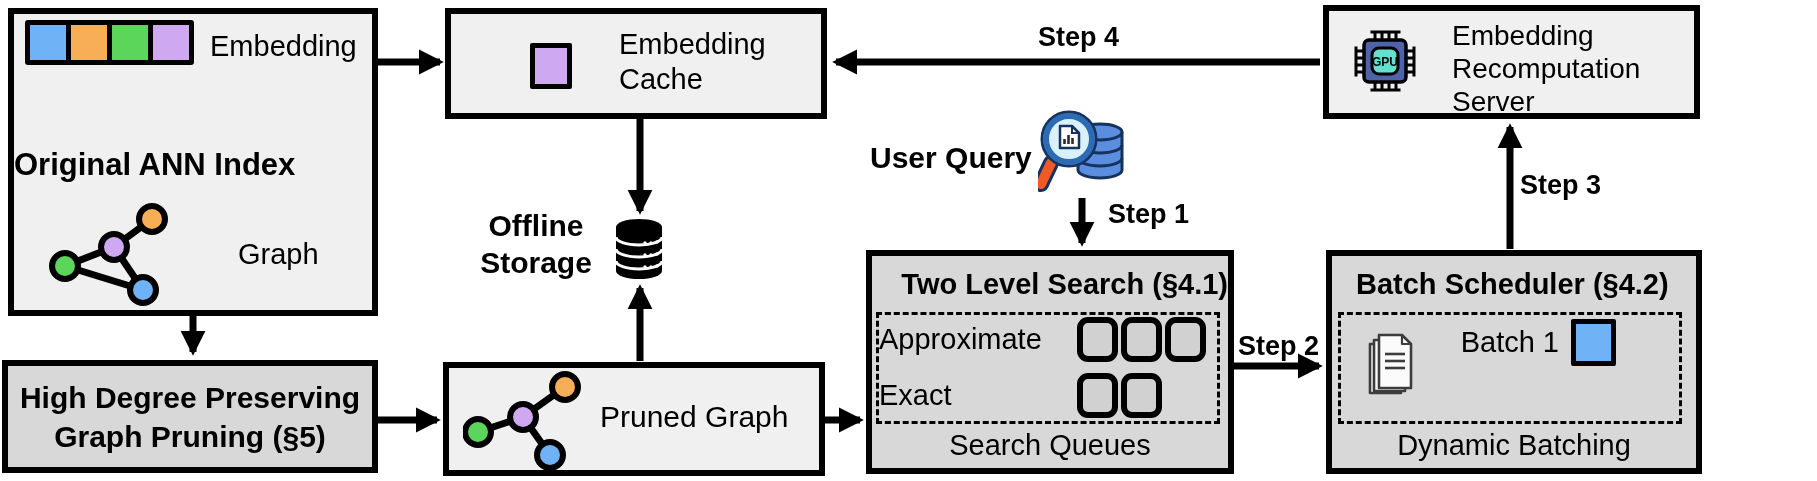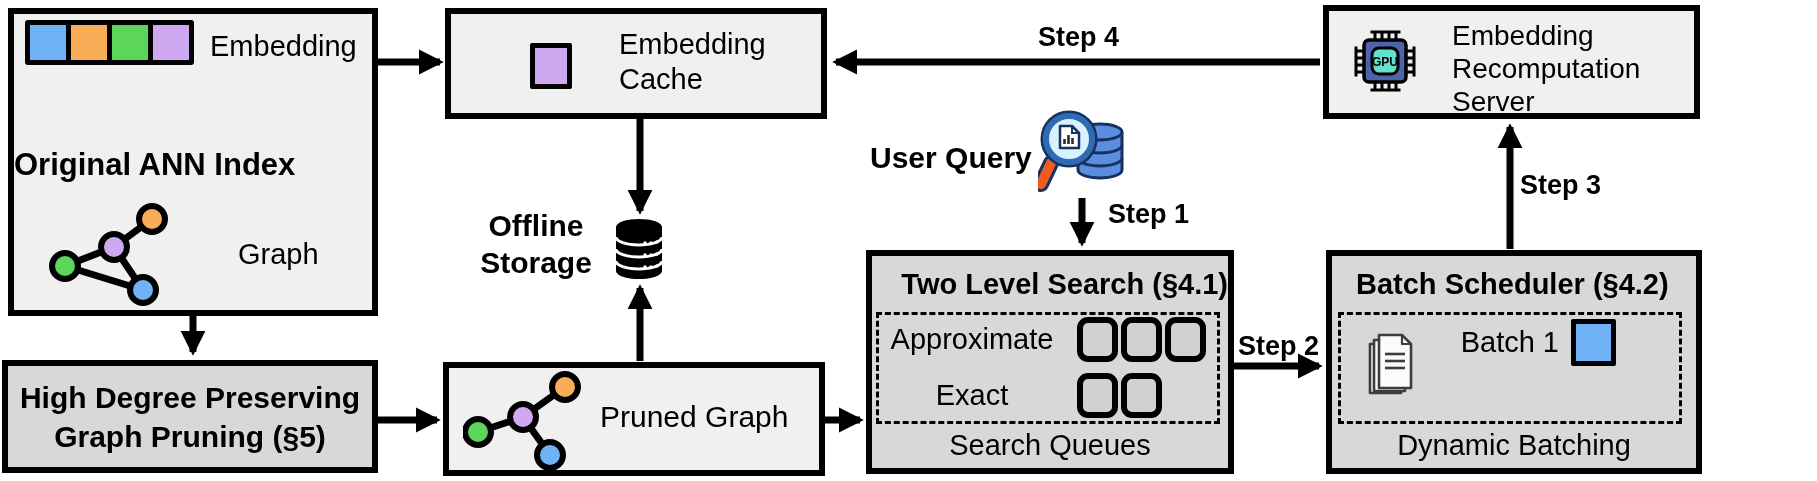--- a/index.html
+++ b/index.html
@@ -75,21 +75,21 @@
   
   #tls-box { left: 866px; top: 250px; width: 368px; height: 224px; }
   #tls-title { left: 0; top: 12px; width: 100%; text-align: right; font-size: 29px; font-weight: bold; position: absolute; }
   .dashed {
     position: absolute;
     border: 3px dashed #000;
   }
   #tls-dashed { left: 4px; top: 56px; width: 344px; height: 112px; padding: 2px 0; }
   .q-row { display: flex; align-items: center; margin-bottom: 11px; }
   .q-row:last-child { margin-bottom: 12px; }
-  .q-label { flex: 0 0 186px; text-align: center; margin-right: 12px; font-size: 29px; }
+  .q-label { flex: 0 0 186px; text-align: left; margin-right: 12px; font-size: 29px; }
   .q-squares { display: flex; gap: 3px; }
   .q-sq {
     width: 41px; height: 45px;
     border: 6px solid #000; border-radius: 11px;
     background: var(--queue_fill);
   }
   .box-footer { position: absolute; bottom: 6px; left: 0; width: 100%; text-align: center; font-size: 29px; }
 
   
   #batch-box { left: 1326px; top: 250px; width: 376px; height: 224px; }

